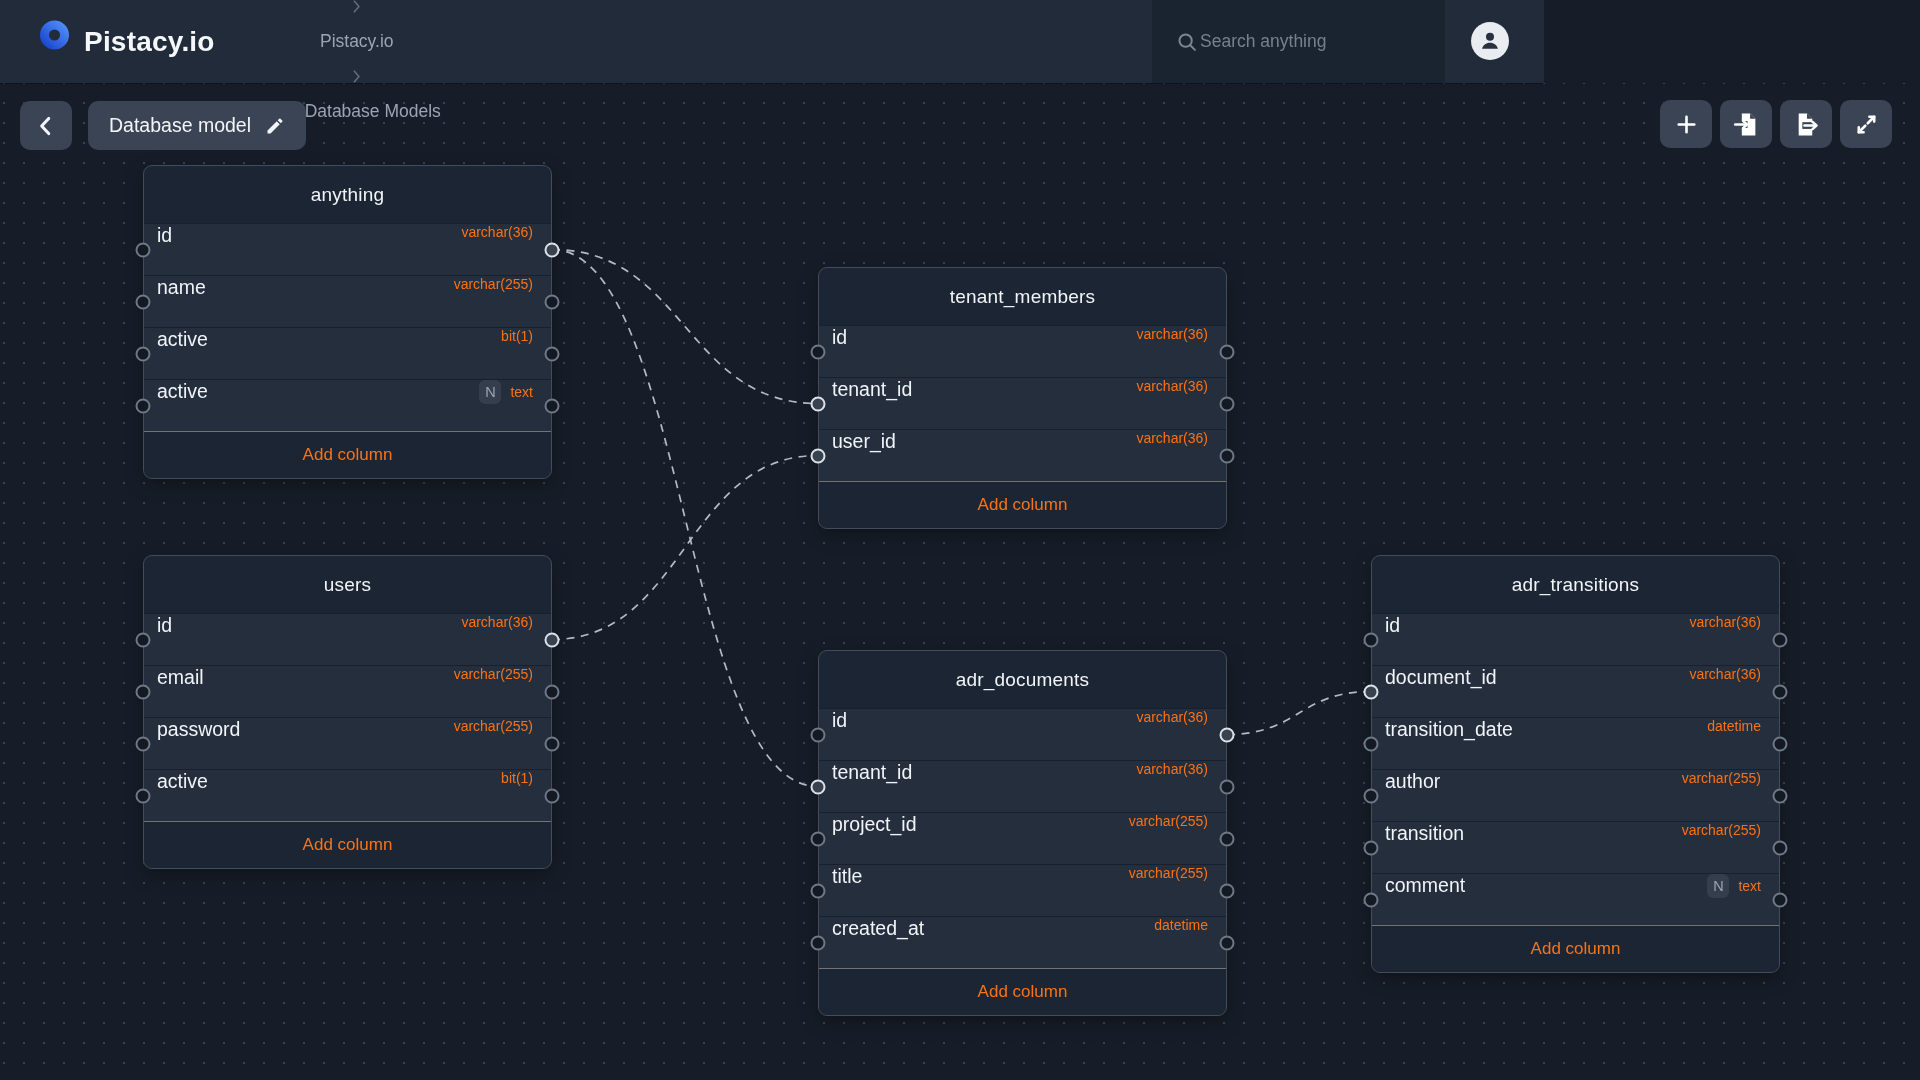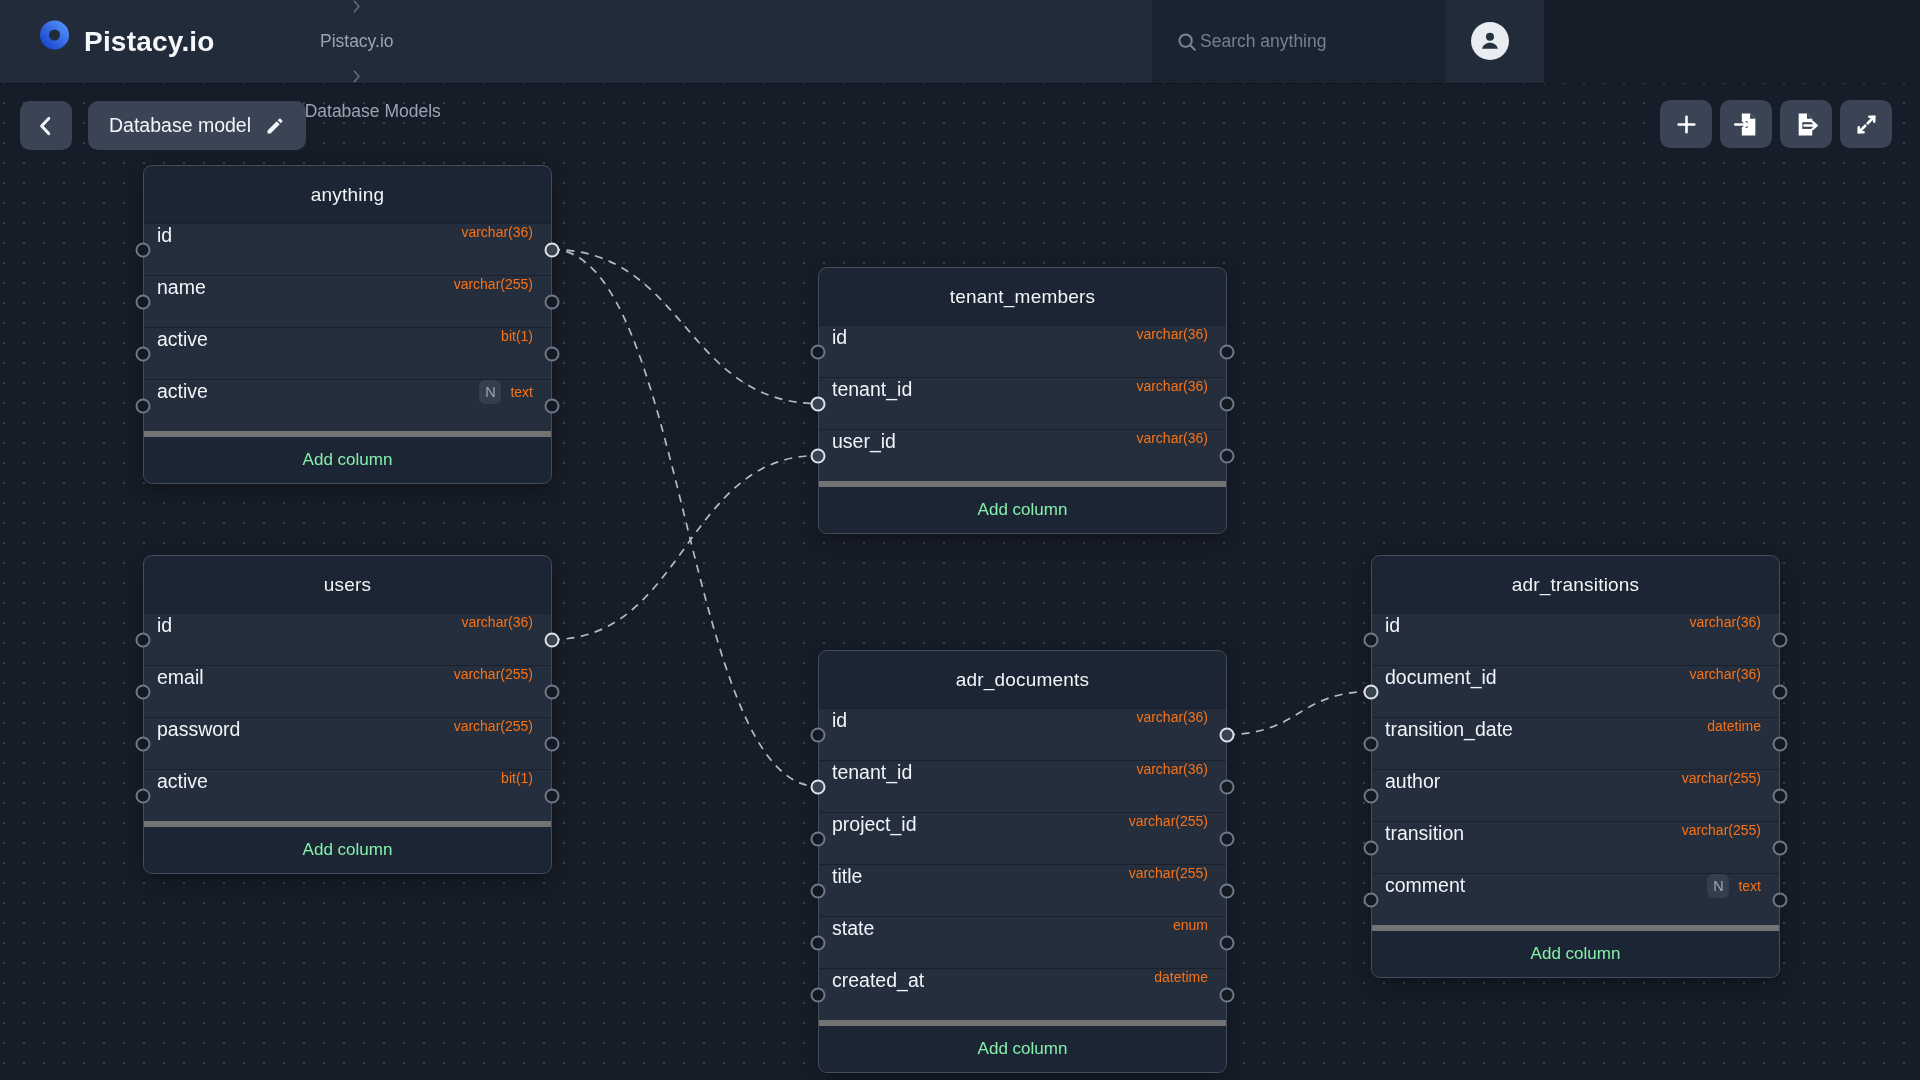--- a/index.html
+++ b/index.html
@@ -67,21 +67,21 @@
   }
   .col-name{color:#f1f4f8;font-size:19.5px;}
   .col-right{margin-left:auto;display:flex;align-items:center;gap:9px;}
   .col-type{color:#f97316;font-size:14px;}
   .nbadge{
     width:22px;height:24px;border-radius:6px;background:#343e4d;
     color:#9aa4b2;font-size:14.5px;display:flex;align-items:center;justify-content:center;
   }
   .tbl-footer{
     height:46px;display:flex;align-items:center;justify-content:center;
-    color:#86efac;font-size:17px;border-top:6px solid #737373;
+    color:#f97316;font-size:17px;border-top:1px solid #737373;
     border-radius:0 0 9px 9px;cursor:pointer;background:#1c2533;
   }
   .handle{
     position:absolute;top:50%;width:11px;height:11px;border-radius:50%;
     background:#141a23;border:2px solid #6e7887;transform:translate(-50%,-50%);
     cursor:crosshair;z-index:3;
   }
   .handle.left{left:-1px;}
   .handle.right{left:calc(100% + 1px);}
   .handle.connected{border-color:#dde2e9;background:#39424f;}
@@ -370,28 +370,20 @@
         <span class="handle left"></span>
         <span class="handle right"></span>
         <span class="col-name">title</span>
         <span class="col-right">
           <span class="col-type">varchar(255)</span>
         </span>
       </div>
       <div class="tbl-row">
         <span class="handle left"></span>
         <span class="handle right"></span>
-        <span class="col-name">state</span>
-        <span class="col-right">
-          <span class="col-type">enum</span>
-        </span>
-      </div>
-      <div class="tbl-row">
-        <span class="handle left"></span>
-        <span class="handle right"></span>
         <span class="col-name">created_at</span>
         <span class="col-right">
           <span class="col-type">datetime</span>
         </span>
       </div>
       <div class="tbl-footer">
         <span>Add column</span>
       </div>
     </div>
     <div class="tbl" style="left: 1371px; top: 472px; width: 407px;">

